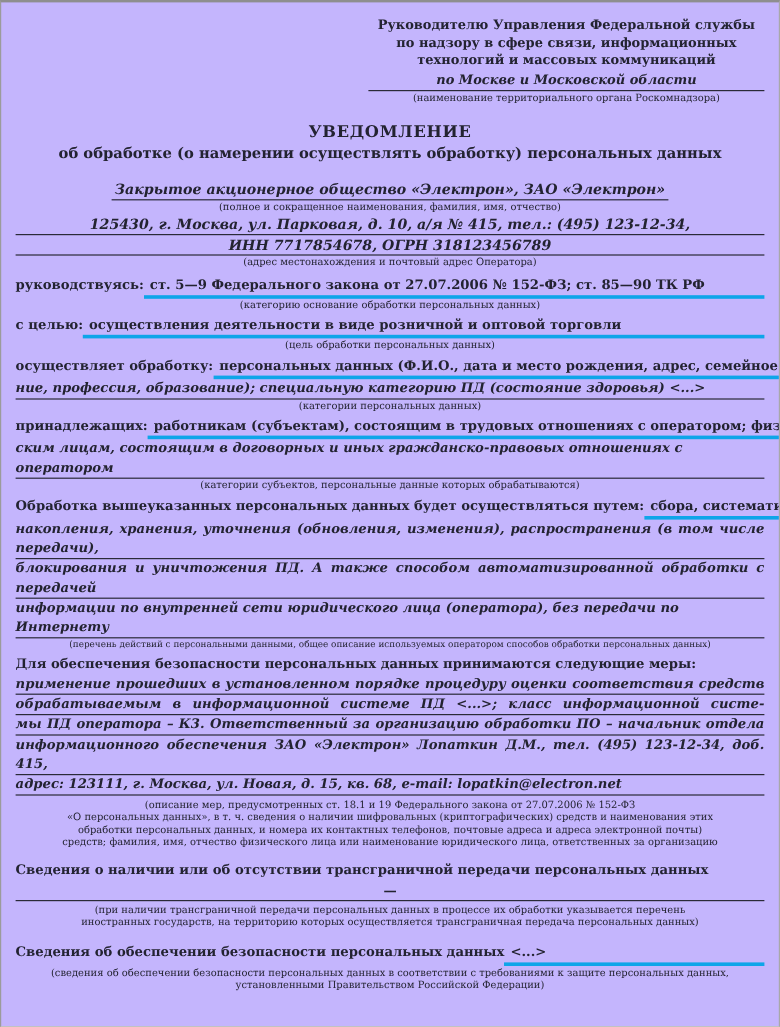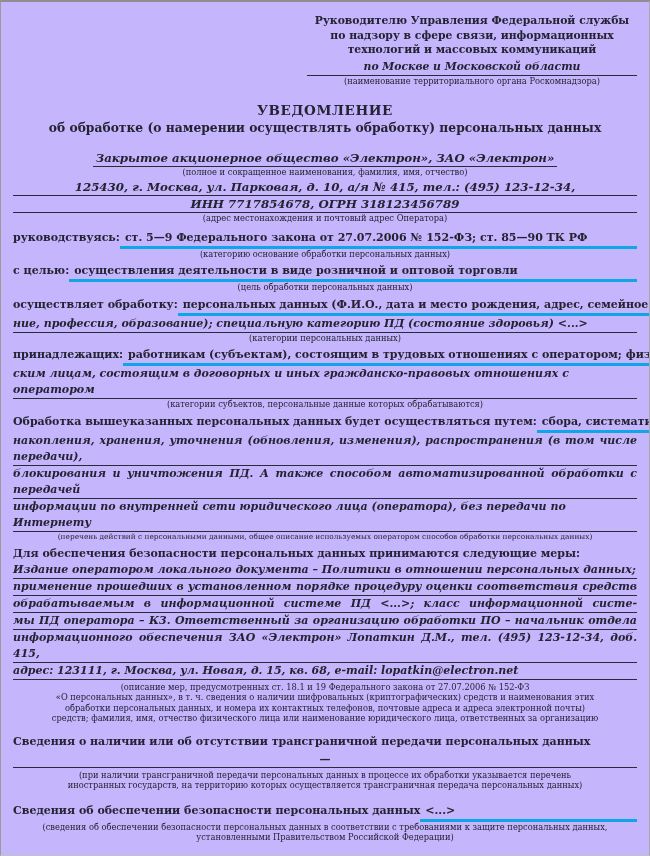--- a/index.html
+++ b/index.html
@@ -101,21 +101,20 @@
       <span class="val">сбора, систематизации,</span>
     </div>
     <span class="vline stretch">накопления, хранения, уточнения (обновления, изменения), распространения (в том числе передачи),</span>
     <span class="vline stretch">блокирования и уничтожения ПД. А также способом автоматизированной обработки с передачей</span>
     <span class="vline">информации по внутренней сети юридического лица (оператора), без передачи по Интернету</span>
     <div class="cap cap-xs">(перечень действий с персональными данными, общее описание используемых оператором способов обработки персональных данных)</div>
   </div>
 
   <div class="mt4">
     <div class="b">Для обеспечения безопасности персональных данных принимаются следующие меры:</div>
-    <span class="vline">Издание оператором локального документа – Политики в отношении персональных данных;</span>
     <span class="vline stretch">применение прошедших в установленном порядке процедуру оценки соответствия средств</span>
     <span class="vline stretch">обрабатываемым в информационной системе ПД &lt;...&gt;; класс информационной систе-</span>
     <span class="vline stretch">мы ПД оператора – К3. Ответственный за организацию обработки ПО – начальник отдела</span>
     <span class="vline stretch">информационного обеспечения ЗАО «Электрон» Лопаткин Д.М., тел. (495) 123-12-34, доб. 415,</span>
     <span class="vline">адрес: 123111, г. Москва, ул. Новая, д. 15, кв. 68, e-mail: lopatkin@electron.net</span>
     <div class="cap mt2">
       <div>(описание мер, предусмотренных ст. 18.1 и 19 Федерального закона от 27.07.2006 № 152-ФЗ</div>
       <div>«О персональных данных», в т. ч. сведения о наличии шифровальных (криптографических) средств и наименования этих</div>
       <div>обработки персональных данных, и номера их контактных телефонов, почтовые адреса и адреса электронной почты)</div>
       <div>средств; фамилия, имя, отчество физического лица или наименование юридического лица, ответственных за организацию</div>

